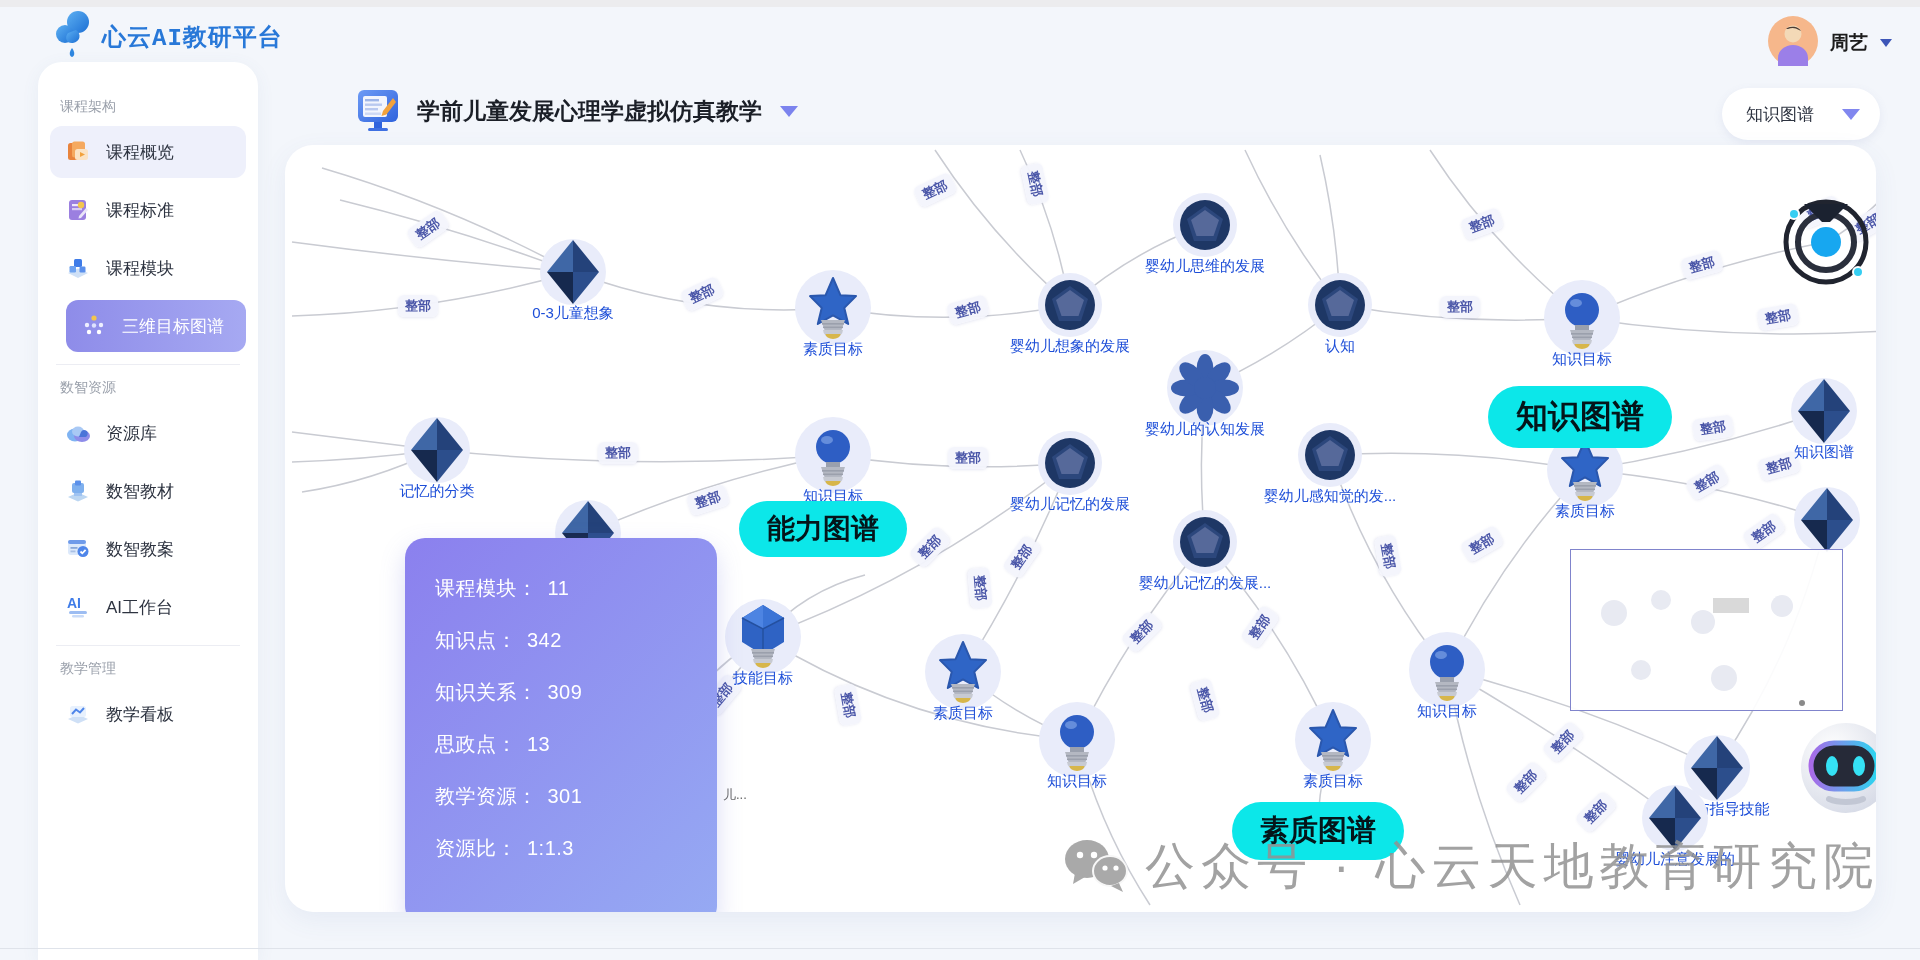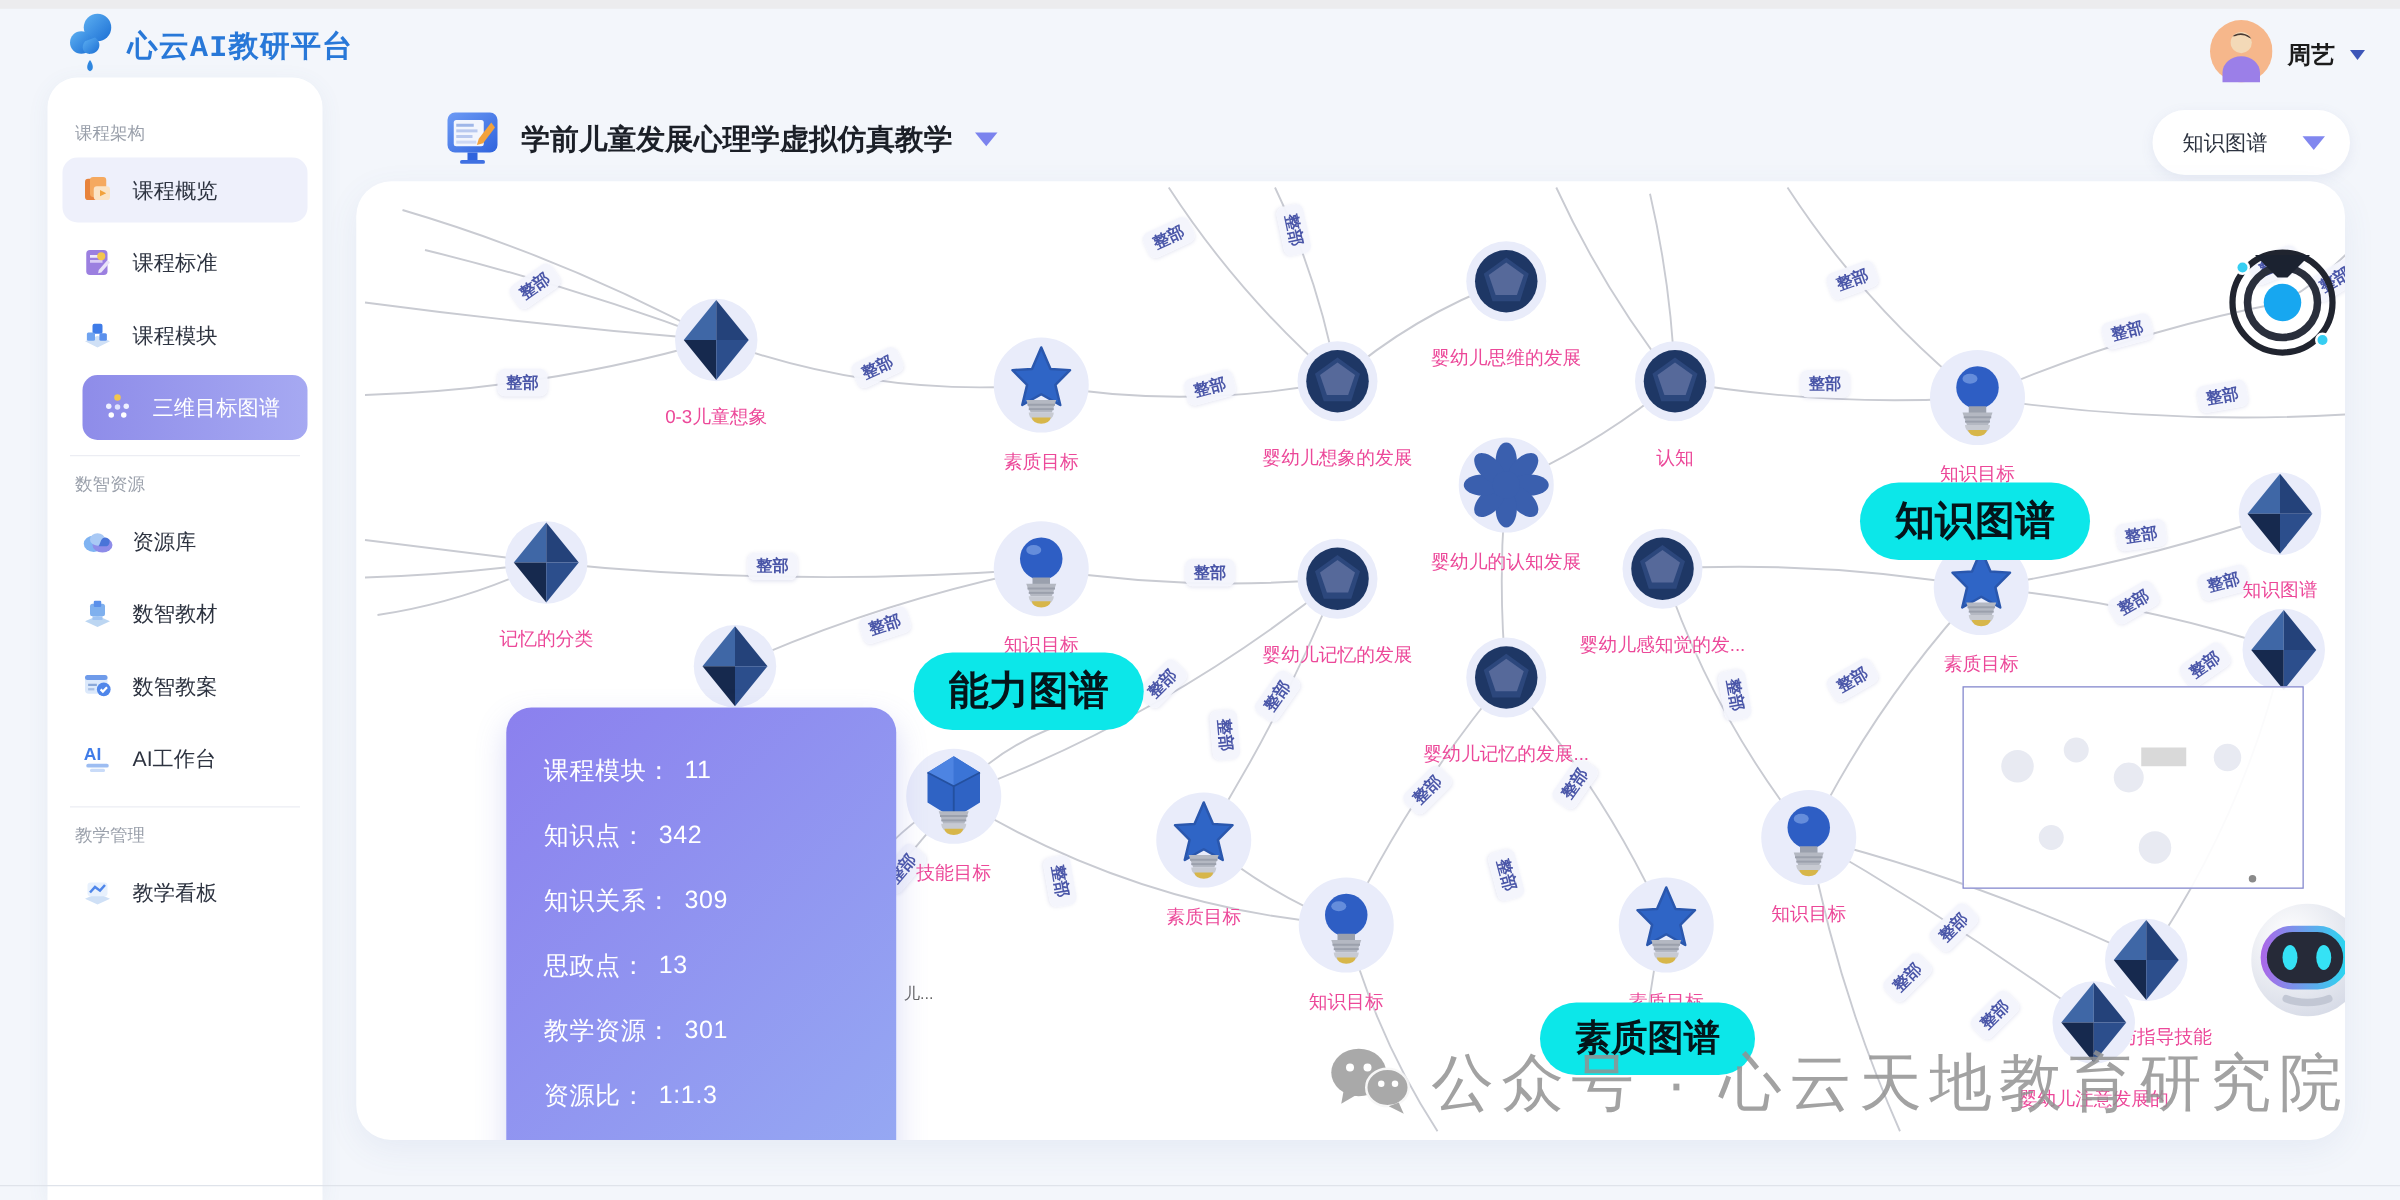--- a/index.html
+++ b/index.html
@@ -44,30 +44,30 @@
     border-top:8px solid #3d56b8; }
 
   
   #canvas { position:absolute; left:285px; top:145px; width:1591px; height:767px; background:#ffffff;
     border-radius:28px; box-shadow:0 8px 26px rgba(80,100,160,.08); overflow:hidden; }
   #edges { position:absolute; left:0; top:0; z-index:1; }
   .edge-label { position:absolute; z-index:2; background:rgba(243,244,252,.95); color:#4a56a8;
     font-size:13px; font-weight:700; padding:2px 7px; border-radius:6px; white-space:nowrap;
     box-shadow:0 1px 3px rgba(120,130,190,.18); }
   .g-node { position:absolute; z-index:3; width:80px; height:80px; cursor:pointer; }
-  .g-node-label { position:absolute; z-index:3; font-size:15px; color:#ec4899; white-space:nowrap;
-    transform:translateX(-50%); text-shadow:0 1px 2px #fff;margin-top:20px; }
+  .g-node-label { position:absolute; z-index:3; font-size:15px; color:#1d4ed8; white-space:nowrap;
+    transform:translateX(-50%); text-shadow:0 1px 2px #fff; }
   .cyan-pill { position:absolute; z-index:4; transform:translate(-50%,-50%); background:#0ce7e9;
     color:#04151a; font-weight:900; border-radius:32px; padding:9px 28px; white-space:nowrap; cursor:pointer; }
   .stray-label { position:absolute; z-index:2; font-size:13px; color:#666; }
 
   
   #stats-panel { position:absolute; z-index:5; left:120px; top:393px; width:312px; height:388px;
     border-radius:20px; background:linear-gradient(135deg,#8b80ee 0%,#96aaf3 100%);
-    box-shadow:0 10px 24px rgba(110,120,220,.25); padding:24px 0 0 30px;margin-top:28px; }
+    box-shadow:0 10px 24px rgba(110,120,220,.25); padding:24px 0 0 30px; }
   .stats-row { color:#ffffff; font-size:20px; height:52px; display:flex; align-items:center; letter-spacing:.5px; }
   .stats-row .sv { margin-left:10px; }
 
   
   #minimap { position:absolute; z-index:4; left:1285px; top:404px; width:273px; height:162px;
     background:rgba(255,255,255,.92); border:1.5px solid #8084cc; cursor:pointer; }
   #minimap .mm-view { position:absolute; left:142px; top:48px; width:36px; height:15px; background:#d9d9d9; }
   #minimap .mm-dot { position:absolute; left:228px; top:150px; width:6px; height:6px; border-radius:50%; background:#8a8a8a; }
   .mm-ghost { position:absolute; border-radius:50%; background:#e8eaf2; }
 
@@ -522,21 +522,21 @@
         <div class="edge-label" style="left: 920px; top: 555px; transform: translate(-50%, -50%) rotate(75deg);">整部</div>
         <div class="edge-label" style="left: 1103px; top: 411px; transform: translate(-50%, -50%) rotate(80deg);">整部</div>
         <div class="edge-label" style="left: 1197px; top: 399px; transform: translate(-50%, -50%) rotate(-30deg);">整部</div>
         <div class="edge-label" style="left: 1428px; top: 283px; transform: translate(-50%, -50%) rotate(-8deg);">整部</div>
         <div class="edge-label" style="left: 1494px; top: 321px; transform: translate(-50%, -50%) rotate(-15deg);">整部</div>
         <div class="edge-label" style="left: 1422px; top: 337px; transform: translate(-50%, -50%) rotate(-30deg);">整部</div>
         <div class="edge-label" style="left: 1479px; top: 387px; transform: translate(-50%, -50%) rotate(-35deg);">整部</div>
         <div class="edge-label" style="left: 1278px; top: 597px; transform: translate(-50%, -50%) rotate(-45deg);">整部</div>
         <div class="edge-label" style="left: 1241px; top: 637px; transform: translate(-50%, -50%) rotate(-45deg);">整部</div>
         <div class="edge-label" style="left: 1311px; top: 667px; transform: translate(-50%, -50%) rotate(-45deg);">整部</div>
-        <div class="cyan-pill" style="left: 538px; top: 408px; font-size: 32px; font-family: Liberation Serif, serif;">能力图谱</div>
+        <div class="cyan-pill" style="left: 538px; top: 384px; font-size: 28px; font-family: Liberation Serif, serif;">能力图谱</div>
         <div class="cyan-pill" style="left: 1295px; top: 272px; font-size: 32px;">知识图谱</div>
         <div class="cyan-pill" style="left: 1033px; top: 686px; font-size: 29px;">素质图谱</div>
         <div class="stray-label" style="left: 438px; top: 641px;">儿...</div>
       </div>
 
     <div id="stats-panel">
         <div class="stats-row">
           <span>课程模块：</span>
           <span class="sv">11</span>
         </div>

